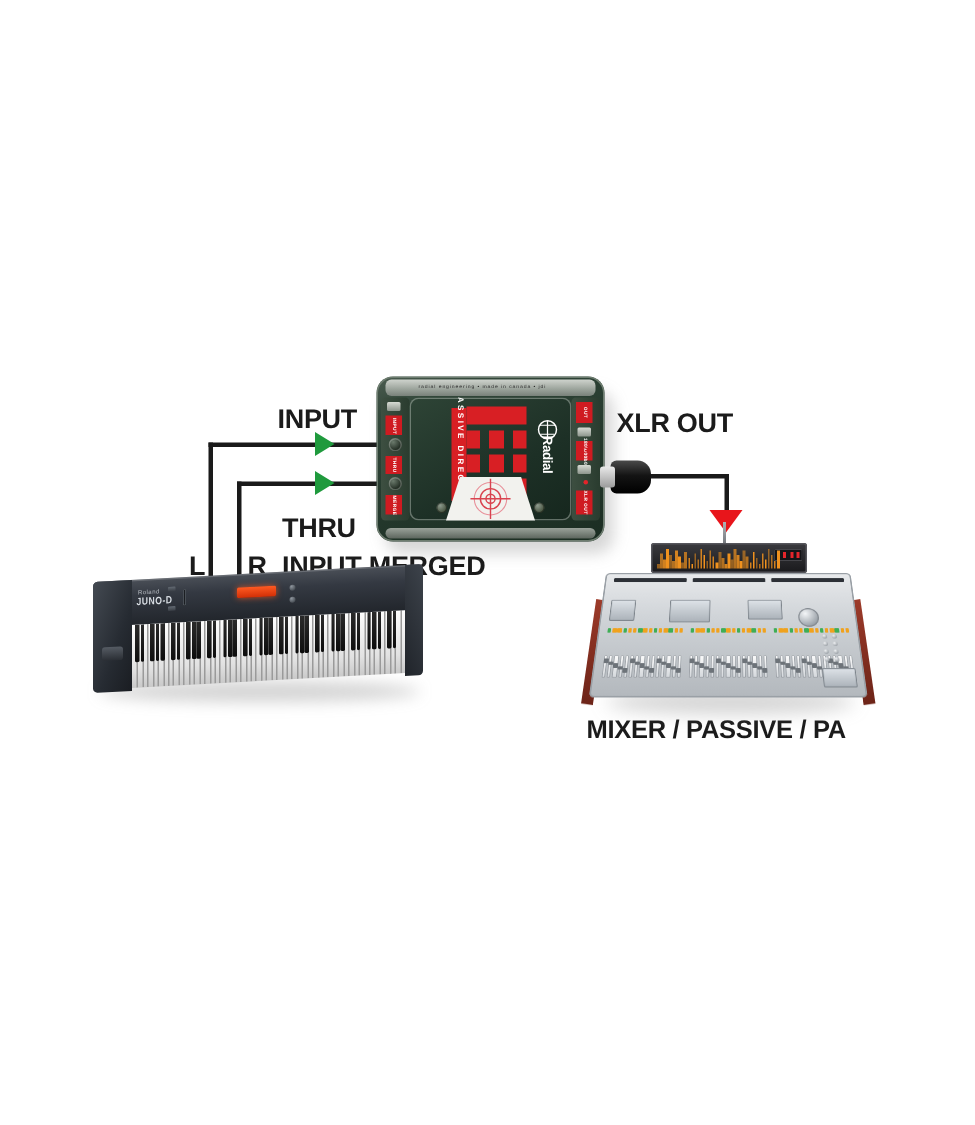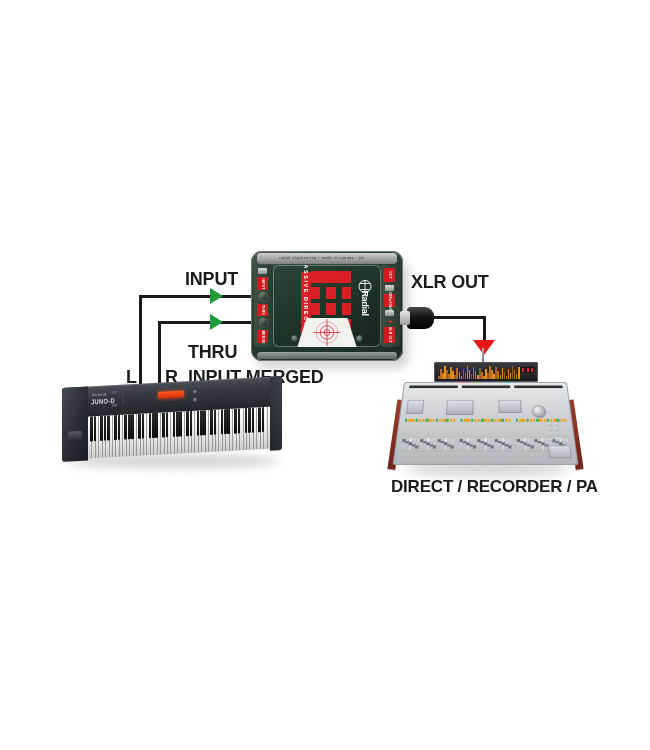--- a/index.html
+++ b/index.html
@@ -265,21 +265,21 @@
     <div class="xlr-barrel"></div>
     <div class="xlr-collar"></div>
   </div>
 
   <div class="lbl" style="left:185px;top:270px;font-size:18px;">INPUT</div>
   <div class="lbl" style="left:188px;top:343px;font-size:18px;">THRU</div>
   <div class="lbl" style="left:188px;top:368px;font-size:18px;">INPUT MERGED</div>
   <div class="lbl" style="left:411px;top:273px;font-size:18px;">XLR OUT</div>
   <div class="lbl" style="left:126px;top:368px;font-size:18px;">L</div>
   <div class="lbl" style="left:165px;top:368px;font-size:18px;">R</div>
-  <div class="lbl" style="left:391px;top:478px;font-size:17px;">DIRECT / RECORDER / PA</div>
+  <div class="lbl" style="left:391px;top:478px;font-size:17px;">MIXER / PASSIVE / PA</div>
 
   <div id="keyboard">
     <div class="kb-shadow"></div>
     <div class="kb-body">
       <div class="kb-keys">
           <div class="wk" style="left: 3.43px;"></div>
           <div class="wk" style="left: 6.87px;"></div>
           <div class="wk" style="left: 10.3px;"></div>
           <div class="wk" style="left: 13.74px;"></div>
           <div class="wk" style="left: 17.17px;"></div>

